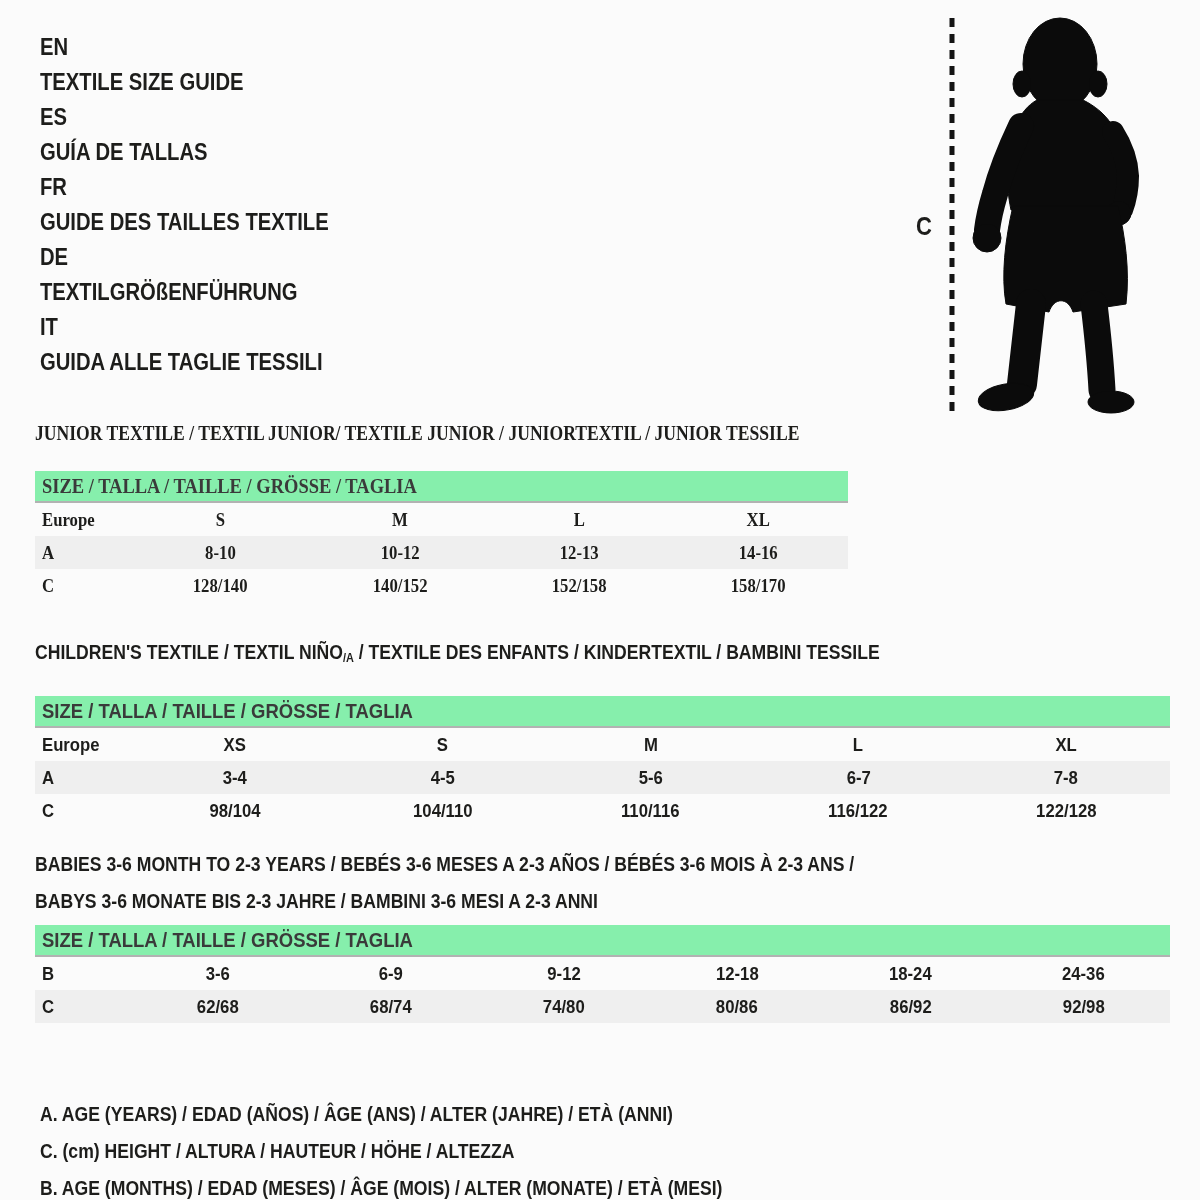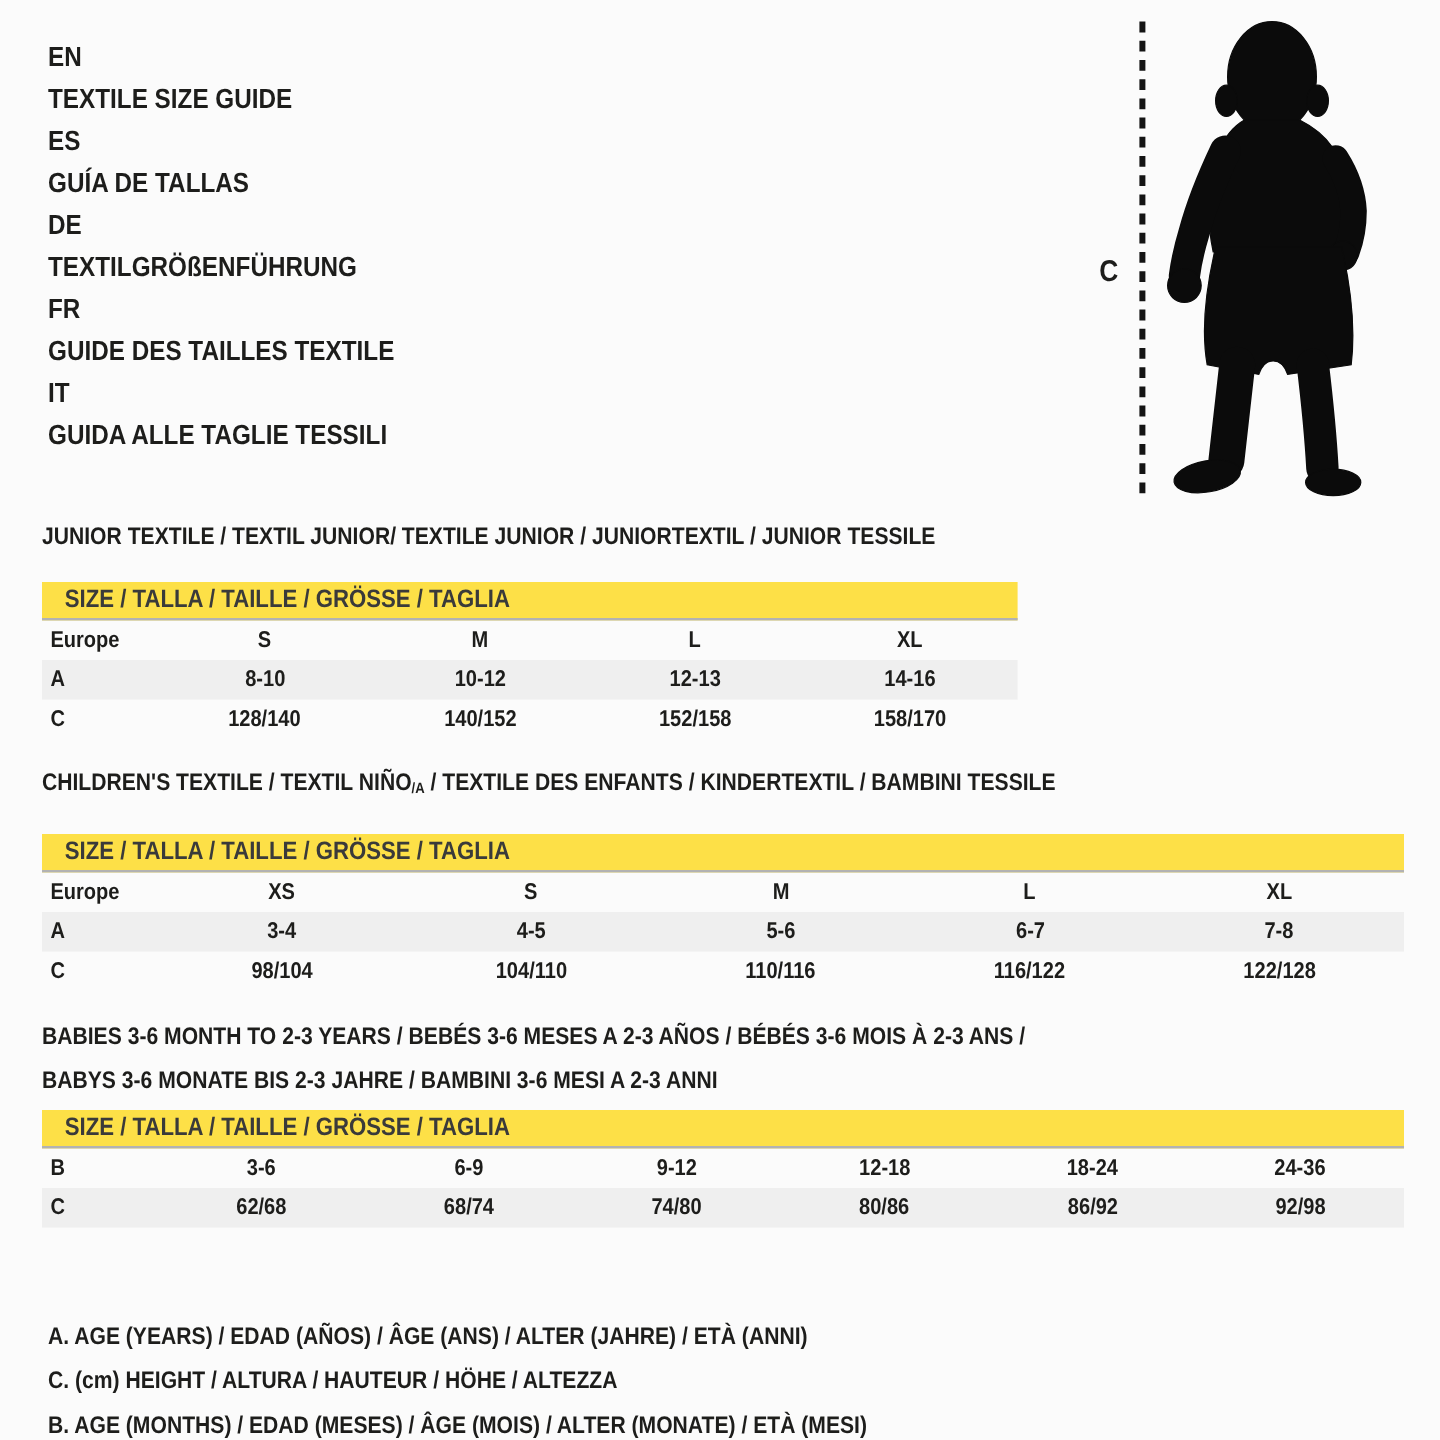--- a/index.html
+++ b/index.html
@@ -22,24 +22,24 @@
 
   
   .figure{position:absolute;left:900px;top:12px;width:260px;height:410px;}
   .figure-c-label{position:absolute;left:916px;top:212px;font-size:25px;}
 
   
   .size-table{position:absolute;}
   .tbl-title{font-size:20px;line-height:22px;margin-bottom:27px;}
   .tbl-title.two-line{line-height:37px;margin-bottom:5px;}
   .size-bar{
-    background:#fde047;
+    background:#86efac;
     height:30px;line-height:30px;
     border-bottom:2px solid #b2b2b2;
-    padding-left:19px;
+    padding-left:7px;
     font-size:21px;color:#3a3a3a;
   }
   .trow{display:flex;height:33px;line-height:33px;font-size:19px;}
   .trow.shaded{background:#efefef;}
   .tlabel{width:96px;padding-left:7px;box-sizing:border-box;}
   .tcell{flex:1;text-align:center;}
   sub{font-size:0.62em;vertical-align:-0.22em;}
 
   
   .footnotes{position:absolute;left:40px;top:1068px;font-size:20px;line-height:37px;margin-top:28px;}
@@ -52,26 +52,26 @@
   <div class="lang-block">
     <div class="lang-row">
       <span class="lang-code"><span class="cx">EN</span></span>
       <span><span class="cx">TEXTILE SIZE GUIDE</span></span>
     </div>
     <div class="lang-row">
       <span class="lang-code"><span class="cx">ES</span></span>
       <span><span class="cx">GUÍA DE TALLAS</span></span>
     </div>
     <div class="lang-row">
+      <span class="lang-code"><span class="cx">FR</span></span>
+      <span><span class="cx">GUIDE DES TAILLES TEXTILE</span></span>
+    </div>
+    <div class="lang-row">
       <span class="lang-code"><span class="cx">DE</span></span>
       <span><span class="cx">TEXTILGRÖßENFÜHRUNG</span></span>
-    </div>
-    <div class="lang-row">
-      <span class="lang-code"><span class="cx">FR</span></span>
-      <span><span class="cx">GUIDE DES TAILLES TEXTILE</span></span>
     </div>
     <div class="lang-row">
       <span class="lang-code"><span class="cx">IT</span></span>
       <span><span class="cx">GUIDA ALLE TAGLIE TESSILI</span></span>
     </div>
   </div>
 
   <div class="figure">
     <svg width="260" height="410" viewBox="0 0 260 410">
       <line x1="52" y1="6" x2="52" y2="404" stroke="#141414" stroke-width="5" stroke-dasharray="9 7"></line>
@@ -87,21 +87,21 @@
         <path d="M38,192 C30,226 26,262 31,290 L74,298 C79,283 93,283 98,298 L151,290 C155,256 150,222 143,192 Z"></path>
         <path d="M56,290 Q51,336 47,370" fill="none" stroke-width="30" stroke-linecap="round"></path>
         <ellipse cx="31" cy="383" rx="28" ry="13" transform="rotate(-10 31 383)"></ellipse>
         <path d="M119,290 Q125,340 127,376" fill="none" stroke-width="27" stroke-linecap="round"></path>
         <ellipse cx="136" cy="388" rx="23" ry="11"></ellipse>
       </g>
     </svg>
   </div>
   <div class="figure-c-label"><span class="cx">C</span></div>
 
-  <div class="size-table" style="left:35px;top:436px;width:813px;">
+  <div class="size-table" style="left:35px;top:422px;width:813px;font-family:Liberation Serif, serif;">
     <div class="tbl-title"><span class="cx">JUNIOR TEXTILE / TEXTIL JUNIOR/ TEXTILE JUNIOR / JUNIORTEXTIL / JUNIOR TESSILE</span></div>
     <div class="size-bar"><span class="cx">SIZE / TALLA / TAILLE / GRÖSSE / TAGLIA</span></div>
     <div class="trow">
       <span class="tlabel"><span class="cx">Europe</span></span>
       <span class="tcell"><span class="cxc">S</span></span>
       <span class="tcell"><span class="cxc">M</span></span>
       <span class="tcell"><span class="cxc">L</span></span>
       <span class="tcell"><span class="cxc">XL</span></span>
     </div>
     <div class="trow shaded">

